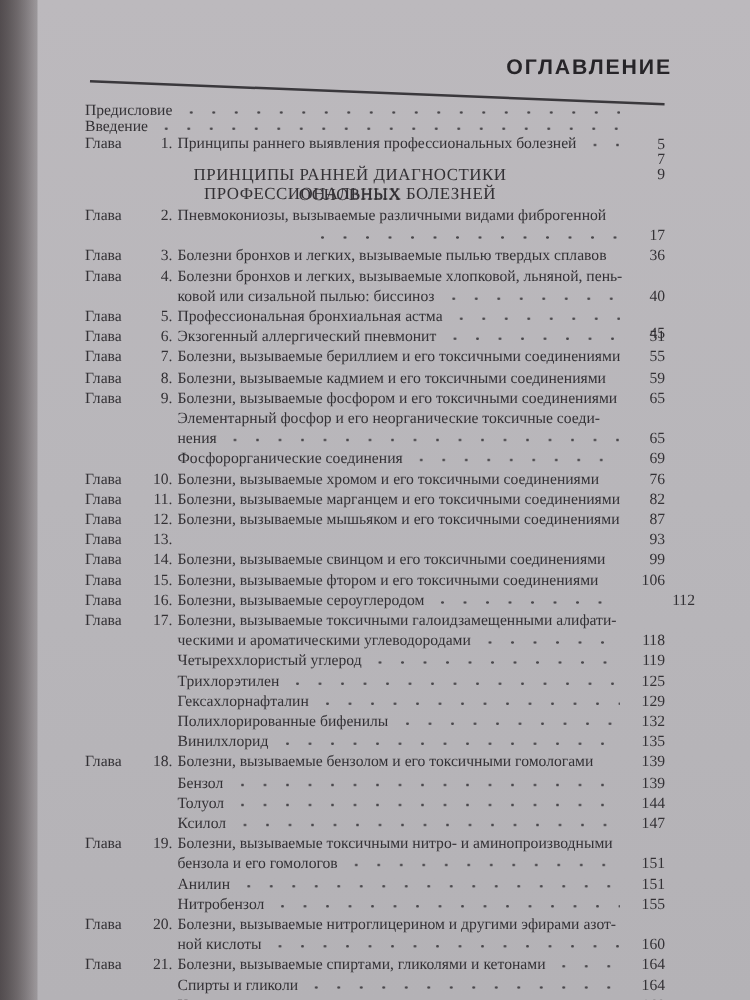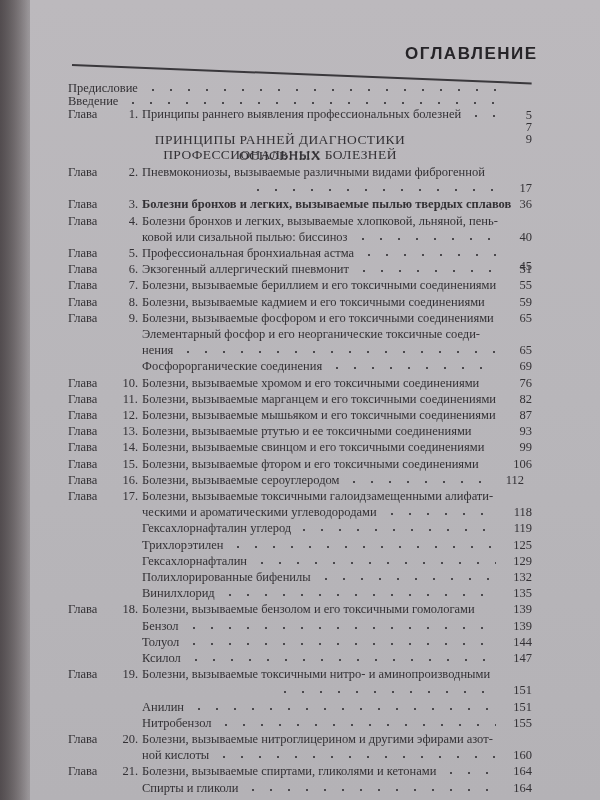--- a/index.html
+++ b/index.html
@@ -90,21 +90,21 @@
       <span class="txt" style="left: 0px;">Пневмокониозы, вызываемые различными видами фиброгенной</span>
     </div>
     <div class="dots" style="left: 249.453px; top: 189.2px; width: 246.547px;"></div>
     <div class="num" style="left: 500px; top: 180.2px;">17</div>
     <div style="position: absolute; left: 68px; top: 196.4px; width: 440px; height: 16.2px;"></div>
     <div class="row" style="left: 68px; top: 196.4px; width: 70px;">
       <span class="lab">Глава</span>
       <span class="txt" style="left: auto; right: 0px;">3.</span>
     </div>
     <div class="row" style="left: 142px; top: 196.4px; width: 358px;">
-      <span class="txt" style="left: 0px; font-weight: bold;">Болезни бронхов и легких, вызываемые пылью твердых сплавов</span>
+      <span class="txt" style="left: 0px;">Болезни бронхов и легких, вызываемые пылью твердых сплавов</span>
     </div>
     <div class="num" style="left: 500px; top: 196.4px;">36</div>
     <div style="position: absolute; left: 68px; top: 212.6px; width: 440px; height: 32.4px;"></div>
     <div class="row" style="left: 68px; top: 212.6px; width: 70px;">
       <span class="lab">Глава</span>
       <span class="txt" style="left: auto; right: 0px;">4.</span>
     </div>
     <div class="row" style="left: 142px; top: 228.8px; width: 358px;">
       <span class="txt" style="left: 0px;">ковой или сизальной пылью: биссиноз</span>
     </div>
@@ -200,23 +200,20 @@
     </div>
     <div class="row" style="left: 142px; top: 407px; width: 358px;">
       <span class="txt" style="left: 0px;">Болезни, вызываемые мышьяком и его токсичными соединениями</span>
     </div>
     <div class="num" style="left: 500px; top: 407px;">87</div>
     <div style="position: absolute; left: 68px; top: 423.2px; width: 440px; height: 16.2px;"></div>
     <div class="row" style="left: 68px; top: 423.2px; width: 70px;">
       <span class="lab">Глава</span>
       <span class="txt" style="left: auto; right: 0px; text-align: center;">13.</span>
     </div>
-    <div class="row" style="left: 142px; top: 423.2px; width: 358px;">
-      <span class="txt" style="left: 0px;">Болезни, вызываемые ртутью и ее токсичными соединениями</span>
-    </div>
     <div class="num" style="left: 500px; top: 423.2px;">93</div>
     <div style="position: absolute; left: 68px; top: 439.4px; width: 440px; height: 16.2px;"></div>
     <div class="row" style="left: 68px; top: 439.4px; width: 70px;">
       <span class="lab">Глава</span>
       <span class="txt" style="left: auto; right: 0px;">14.</span>
     </div>
     <div class="row" style="left: 142px; top: 439.4px; width: 358px;">
       <span class="txt" style="left: 0px;">Болезни, вызываемые свинцом и его токсичными соединениями</span>
     </div>
     <div class="num" style="left: 500px; top: 439.4px;">99</div>
@@ -231,37 +228,37 @@
     <div class="num" style="left: 500px; top: 455.6px;">106</div>
     <div style="position: absolute; left: 68px; top: 471.8px; width: 440px; height: 16.2px;"></div>
     <div class="row" style="left: 68px; top: 471.8px; width: 70px;">
       <span class="lab">Глава</span>
       <span class="txt" style="left: auto; right: 0px;">16.</span>
     </div>
     <div class="row" style="left: 142px; top: 471.8px; width: 358px;">
       <span class="txt" style="left: 0px;">Болезни, вызываемые сероуглеродом</span>
     </div>
     <div class="dots" style="left: 345.453px; top: 480.8px; width: 150.547px;"></div>
-    <div class="num" style="left: 492px; top: 471.8px;">112</div>
+    <div class="num" style="left: 524px; top: 471.8px;">112</div>
     <div style="position: absolute; left: 68px; top: 488px; width: 440px; height: 32.4px;"></div>
     <div class="row" style="left: 68px; top: 488px; width: 70px;">
       <span class="lab">Глава</span>
       <span class="txt" style="left: auto; right: 0px;">17.</span>
     </div>
     <div class="row" style="left: 142px; top: 488px; width: 358px;">
       <span class="txt" style="left: 0px;">Болезни, вызываемые токсичными галоидзамещенными алифати-</span>
     </div>
     <div class="row" style="left: 142px; top: 504.2px; width: 358px;">
       <span class="txt" style="left: 0px;">ческими и ароматическими углеводородами</span>
     </div>
     <div class="dots" style="left: 382.688px; top: 513.2px; width: 113.312px;"></div>
     <div class="num" style="left: 500px; top: 504.2px;">118</div>
     <div style="position: absolute; left: 142px; top: 520.4px; width: 440px; height: 16.2px;"></div>
     <div class="row" style="left: 142px; top: 520.4px; width: 358px;">
-      <span class="txt" style="left: 0px;">Гексахлорнафталин углерод</span>
+      <span class="txt" style="left: 0px;">Четыреххлористый углерод</span>
     </div>
     <div class="dots" style="left: 295.359px; top: 529.4px; width: 200.641px;"></div>
     <div class="num" style="left: 500px; top: 520.4px;">119</div>
     <div style="position: absolute; left: 142px; top: 536.6px; width: 440px; height: 16.2px;"></div>
     <div class="row" style="left: 142px; top: 536.6px; width: 358px;">
       <span class="txt" style="left: 0px;">Трихлорэтилен</span>
     </div>
     <div class="dots" style="left: 229.391px; top: 545.6px; width: 266.609px;"></div>
     <div class="num" style="left: 500px; top: 536.6px;">125</div>
     <div style="position: absolute; left: 142px; top: 552.8px; width: 440px; height: 16.2px;"></div>
@@ -310,20 +307,23 @@
     <div class="dots" style="left: 186.828px; top: 659px; width: 309.172px;"></div>
     <div class="num" style="left: 500px; top: 650px;">147</div>
     <div style="position: absolute; left: 68px; top: 666.2px; width: 440px; height: 32.4px;"></div>
     <div class="row" style="left: 68px; top: 666.2px; width: 70px;">
       <span class="lab">Глава</span>
       <span class="txt" style="left: auto; right: 0px;">19.</span>
     </div>
     <div class="row" style="left: 142px; top: 666.2px; width: 358px;">
       <span class="txt" style="left: 0px;">Болезни, вызываемые токсичными нитро- и аминопроизводными</span>
     </div>
+    <div class="row" style="left: 142px; top: 682.4px; width: 358px;">
+      <span class="txt" style="left: 0px;">бензола и его гомологов</span>
+    </div>
     <div class="dots" style="left: 276.125px; top: 691.4px; width: 219.875px;"></div>
     <div class="num" style="left: 500px; top: 682.4px;">151</div>
     <div style="position: absolute; left: 142px; top: 698.6px; width: 440px; height: 16.2px;"></div>
     <div class="row" style="left: 142px; top: 698.6px; width: 358px;">
       <span class="txt" style="left: 0px;">Анилин</span>
     </div>
     <div class="dots" style="left: 190.031px; top: 707.6px; width: 305.969px;"></div>
     <div class="num" style="left: 500px; top: 698.6px;">151</div>
     <div style="position: absolute; left: 142px; top: 714.8px; width: 440px; height: 16.2px;"></div>
     <div class="row" style="left: 142px; top: 714.8px; width: 358px;">

